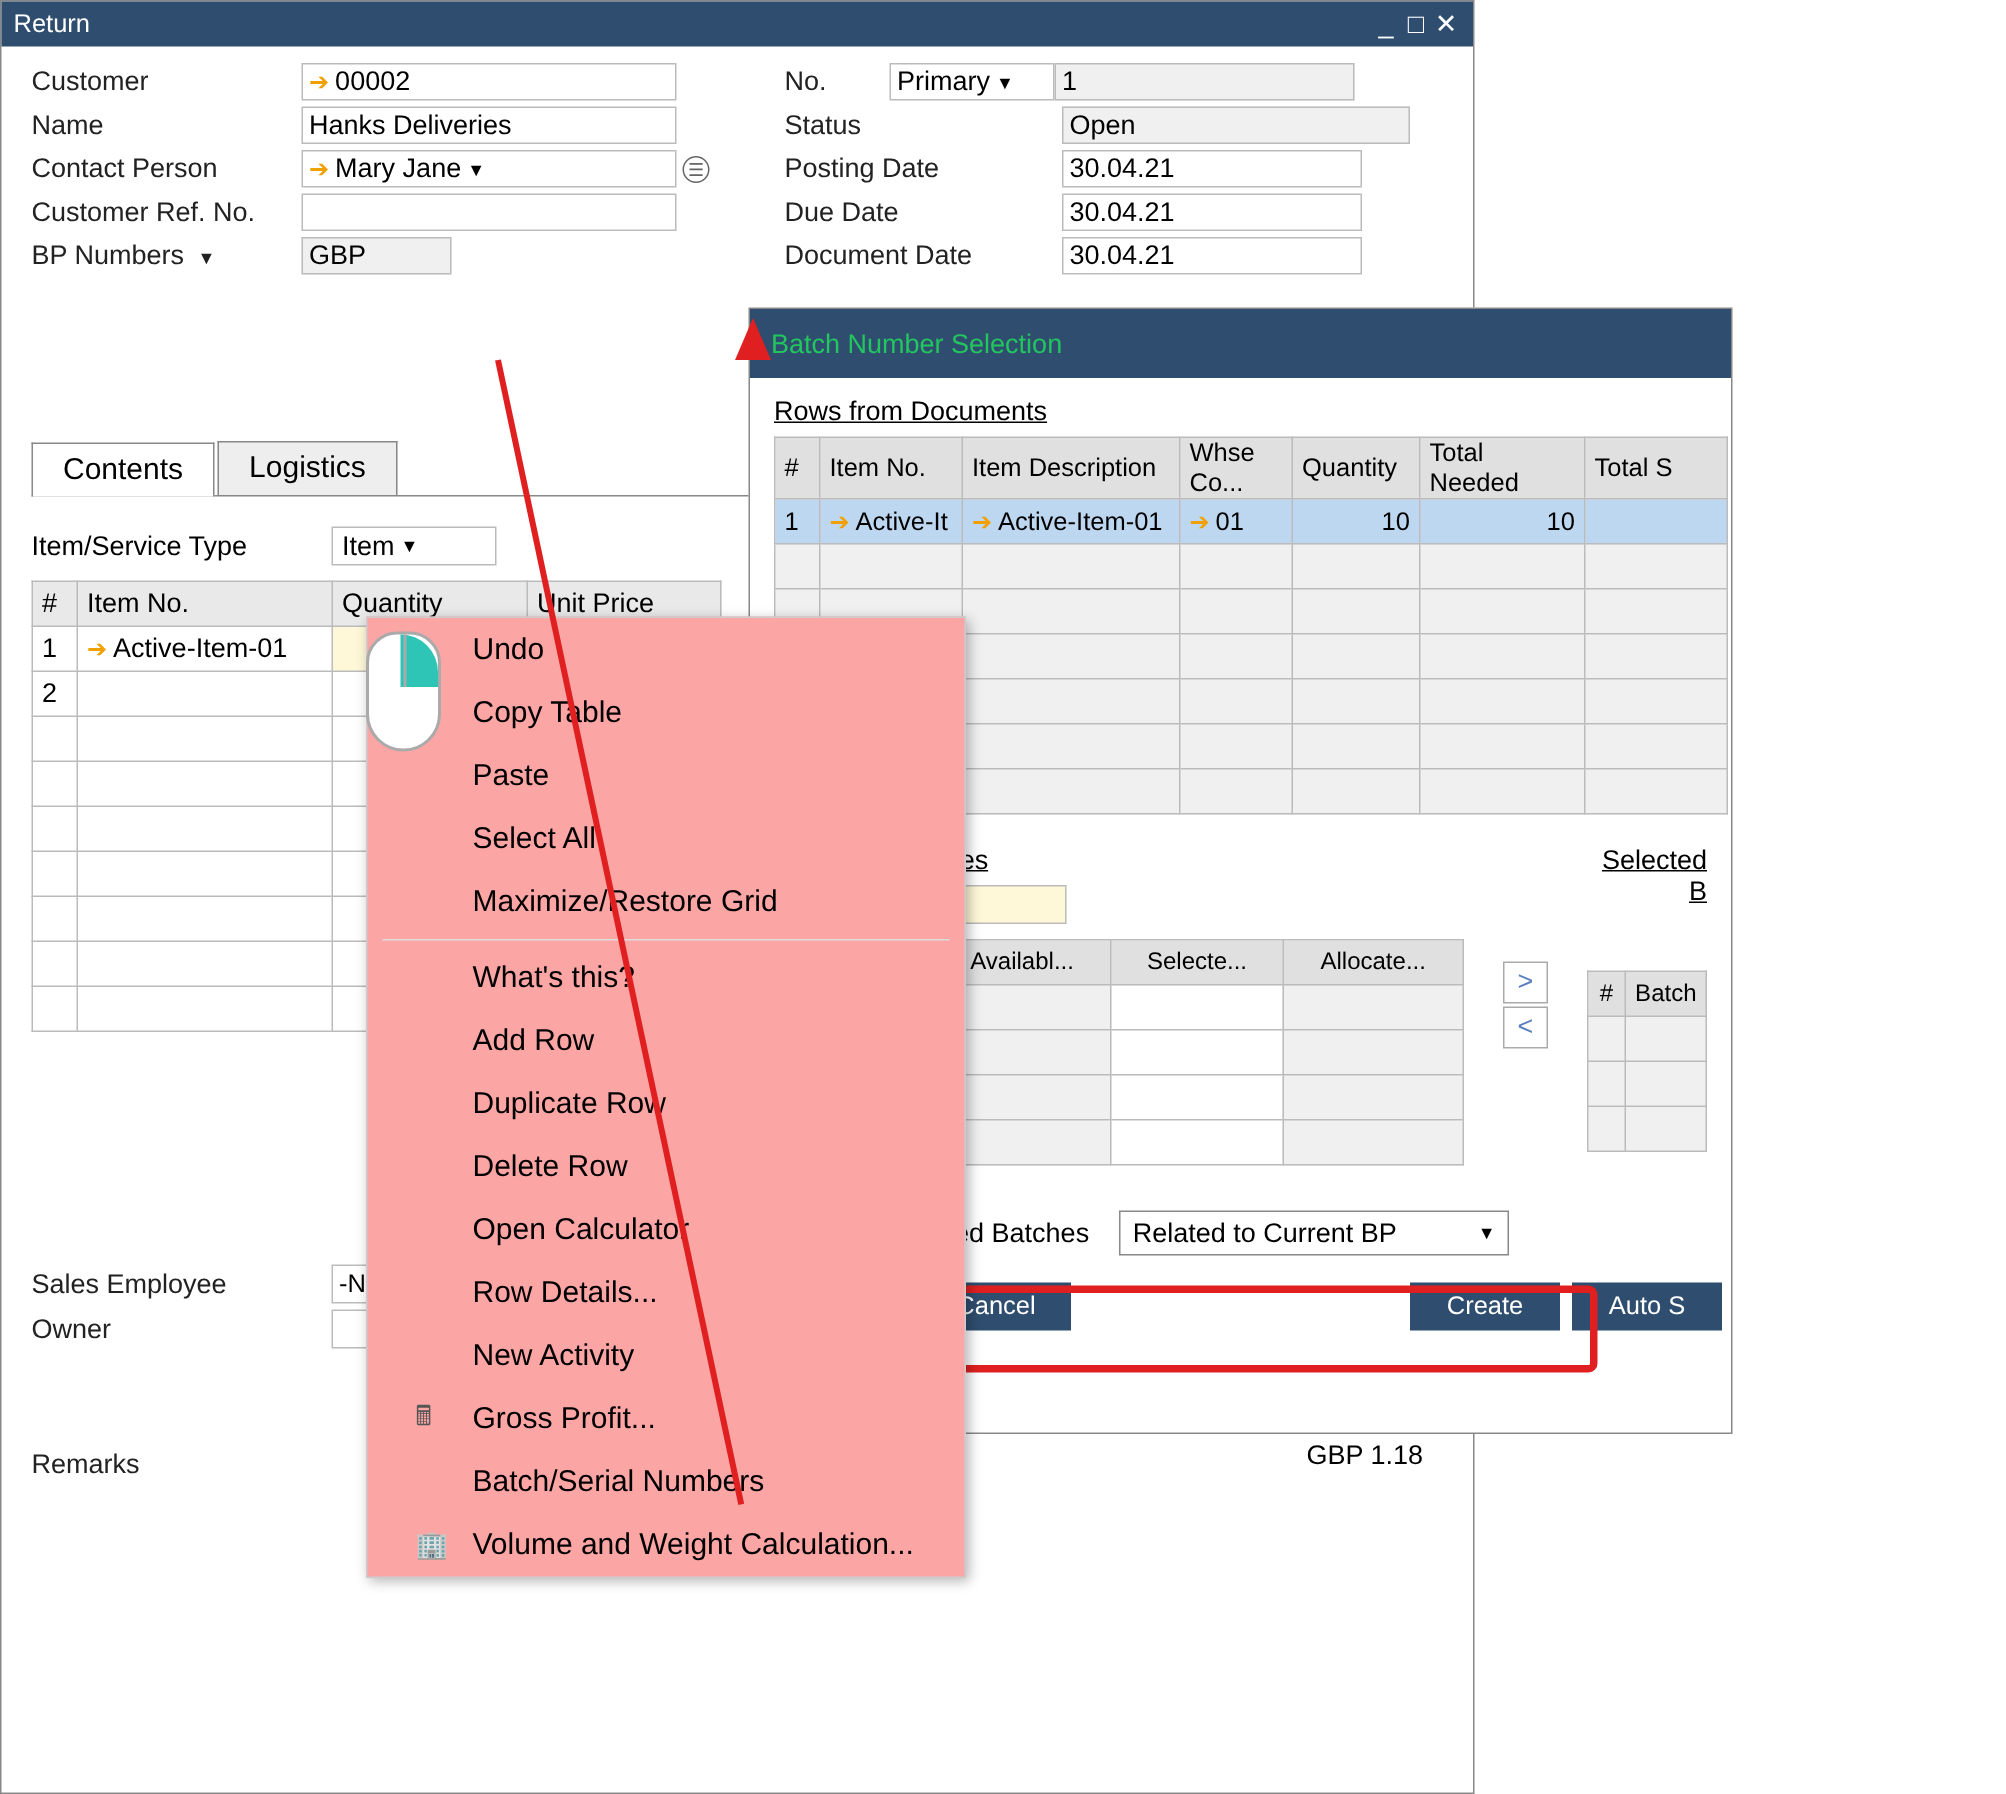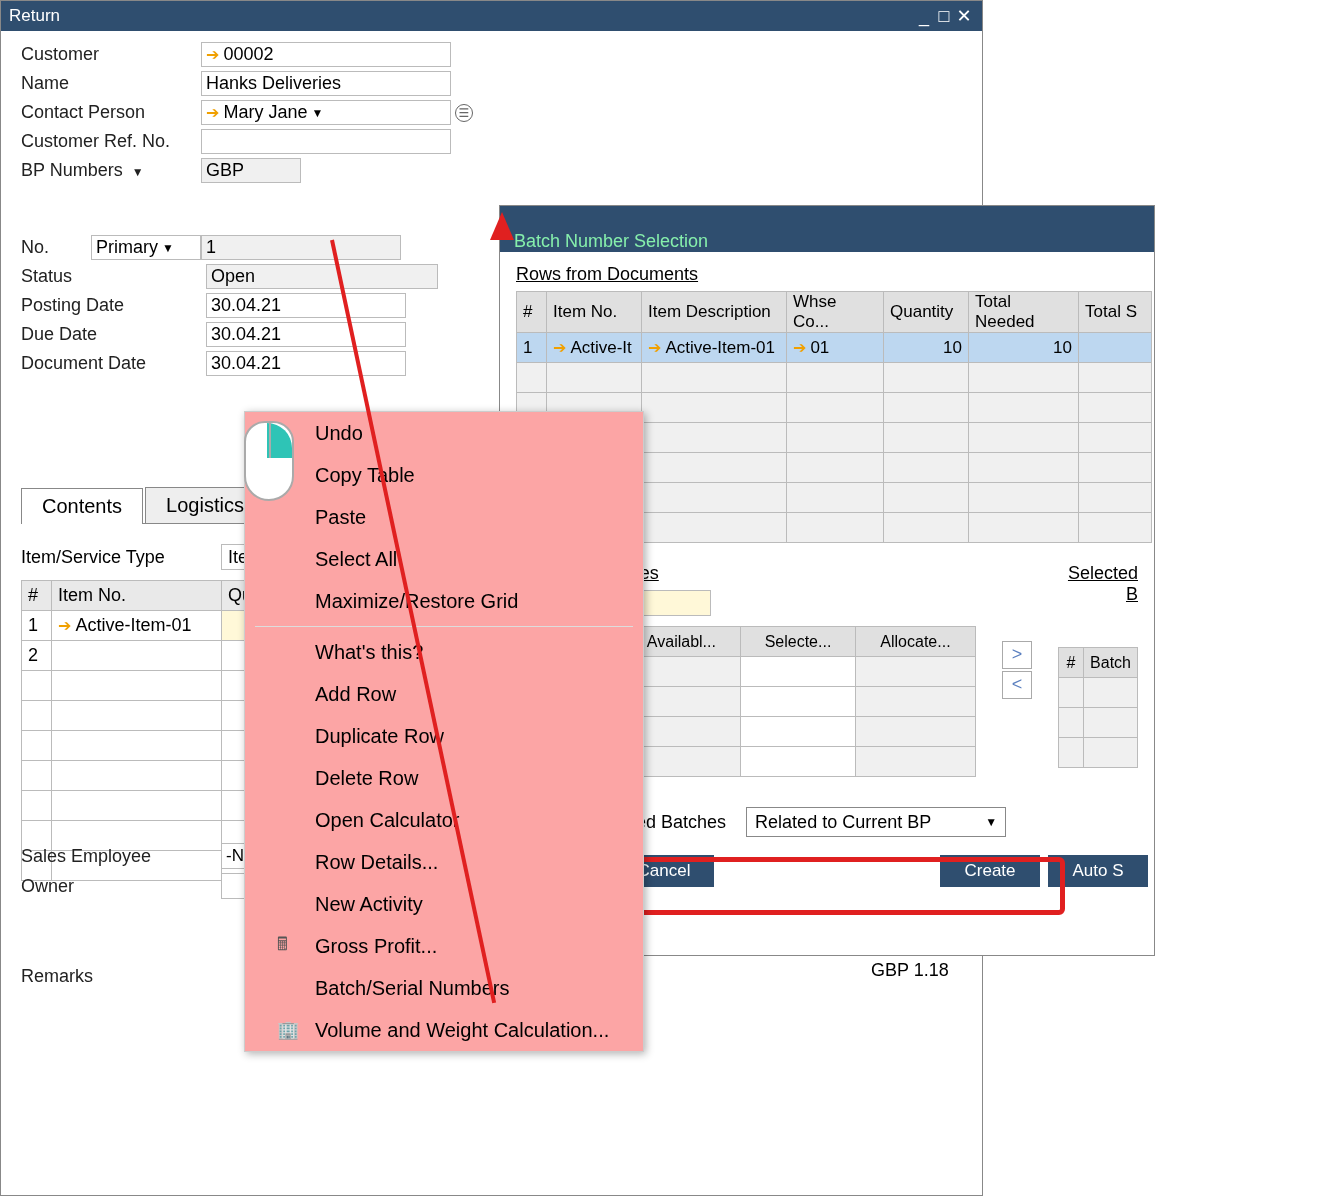--- a/index.html
+++ b/index.html
@@ -4,21 +4,21 @@
 <style>
 * { box-sizing: border-box; font-family: Arial, sans-serif; }
 body { margin: 0; background: #fff; width: 1337px; height: 1196px; position: relative; overflow: hidden; }
 
 
 .return-window { position: absolute; left: 0; top: 0; width: 983px; height: 1196px; border: 1px solid #888; background: #fff; }
 .title-bar { background: #2f4e6f; color: #fff; height: 30px; display: flex; align-items: center; padding: 0 8px; font-size: 17px; }
 .title-bar .spacer { flex: 1; }
 .title-bar .win-btn { width: 20px; text-align: center; font-size: 18px; cursor: pointer; }
 
-.form-area { padding: 10px 20px; display: flex; gap: 50px; flex-direction: column; }
+.form-area { padding: 10px 20px; display: flex; gap: 50px; }
 .form-col { display: flex; flex-direction: column; gap: 2px; }
 .field-row { display: flex; align-items: center; height: 27px; }
 .field-label { width: 180px; font-size: 18px; color: #222; }
 .field-input { border: 1px solid #bbb; height: 25px; font-size: 18px; padding: 0 4px; background: #fff; display: flex; align-items: center; }
 .field-input.ro { background: #f0f0f0; }
 .link-arrow { color: #f0a000; font-size: 16px; margin-right: 4px; }
 .dropdown-arrow { font-size: 12px; margin-left: 4px; }
 .circle-icon { display:inline-block; width:18px; height:18px; border:1px solid #666; border-radius:50%; font-size:12px; text-align:center; line-height:16px; margin-left:4px; color:#666;}
 
 
@@ -49,21 +49,21 @@
 .mouse-body { width: 50px; height: 80px; border: 2px solid #aaa; border-radius: 25px 25px 30px 30px; background: #fff; position: relative; }
 .mouse-body::before { content:""; position:absolute; top:0; right:0; width:25px; height:35px; background:#2ec4b6; border-radius: 0 25px 0 0; }
 .mouse-body::after { content:""; position:absolute; top:0; left:50%; width:2px; height:35px; background:#aaa; }
 
 
 .arrow-line { position:absolute; left:330px; top:240px; width:4px; height:780px; background:#e02020; transform-origin: top; transform: rotate(-12deg); z-index:70; }
 .arrow-head { position:absolute; left:490px; top:212px; width:0;height:0; border-left:12px solid transparent; border-right:12px solid transparent; border-bottom:28px solid #e02020; z-index:71;}
 
 
 .batch-window { position: absolute; left: 499px; top: 205px; width: 656px; height: 751px; border: 1px solid #888; background: #fff; z-index: 40; }
-.batch-title { background: #2f4e6f; color: #86efac; height: 46px; display:flex; align-items:flex-end; padding:0 14px; font-size:18px; }
+.batch-title { background: #2f4e6f; color: #22c55e; height: 46px; display:flex; align-items:center; padding:0 14px; font-size:18px; }
 .batch-body { padding: 12px 16px; }
 .section-title { font-size: 18px; text-decoration: underline; margin-bottom: 6px; }
 table.docrows { border-collapse: collapse; width: 636px; font-size: 17px; }
 table.docrows th, table.docrows td { border: 1px solid #bbb; height: 30px; padding: 0 6px; text-align: left; background:#f0f0f0;}
 table.docrows th { background: #e0e0e0; font-weight: normal; }
 table.docrows tr.sel td { background: #bdd7f0; }
 
 .batches-row { display:flex; gap: 20px; margin-top: 20px; }
 .avail-col { flex:1; }
 .find-row { display:flex; align-items:center; gap:10px; margin:6px 0 10px 0;}
@@ -340,21 +340,21 @@
     <span>Batch Number Selection</span>
   </div>
   <div class="batch-body">
     <div class="section-title">Rows from Documents</div>
     <table class="docrows">
       <tbody>
           <tr>
         <th style="width:30px">#</th>
         <th style="width:95px">Item No.</th>
         <th style="width:145px">Item Description</th>
-        <th style="width:97px">Whse Co...</th>
+        <th style="width:75px">Whse Co...</th>
         <th style="width:85px">Quantity</th>
         <th style="width:110px">Total Needed</th>
         <th>Total S</th>
       </tr>
       <tr class="sel">
         <td>1</td>
         <td><span class="link-arrow">➔</span><span>Active-It</span></td>
         <td><span class="link-arrow">➔</span><span>Active-Item-01</span></td>
         <td><span class="link-arrow">➔</span><span>01</span></td>
         <td style="text-align:right">10</td>

